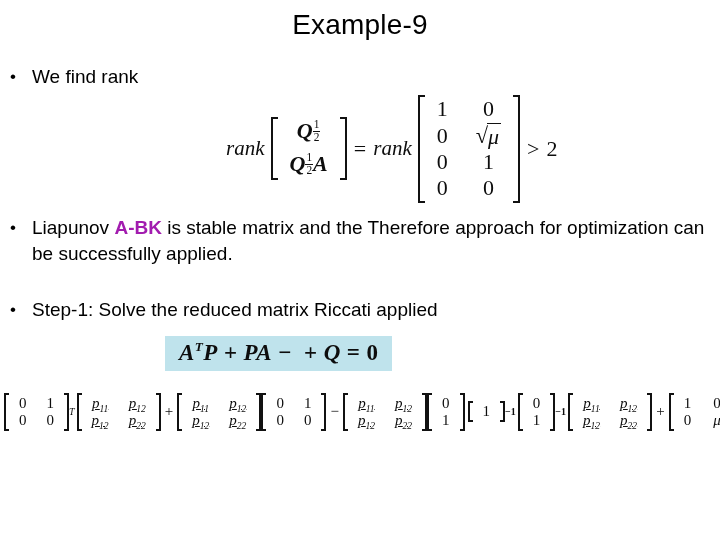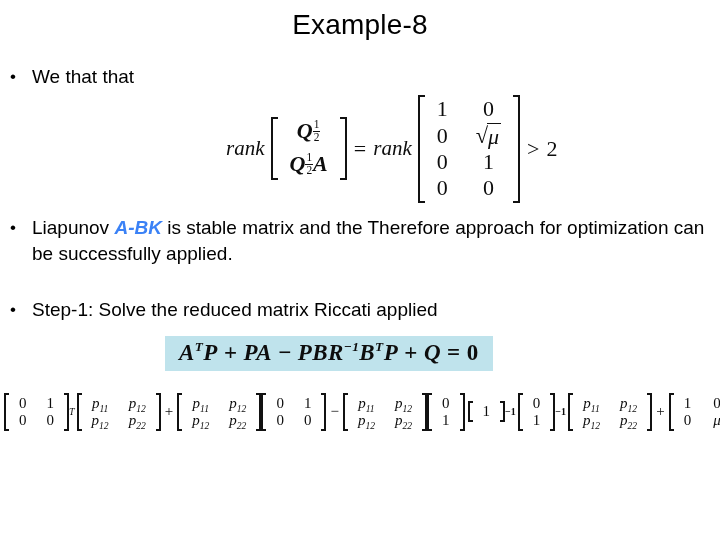--- a/index.html
+++ b/index.html
@@ -47,23 +47,22 @@
     line-height: 26px;
   }
   .bullet .btext {
     display: block;
   }
   .bullet-1 { top: 64px;  left: 10px; width: 400px; }
   .bullet-2 { top: 215px; left: 10px; width: 700px; }
   .bullet-3 { top: 297px; left: 10px; width: 650px; }
 
   .accent-red {
-    color: #3b82f6;
+    color: #a21caf;
     font-weight: bold;
-    font-style: italic;
   }
 
   
   .math {
     position: absolute;
     font-family: "Liberation Serif", serif;
     color: #0d0d0d;
     display: flex;
     align-items: center;
   }
@@ -149,32 +148,32 @@
   .eq-bottom {
     top: 393px;
     left: 4px;
     font-size: 15px;
     white-space: nowrap;
   }
   .eq-bottom .mat .cell { padding: 0 5px; font-size: 15px; }
   .eq-bottom .op { margin: 0 4px; }
   .eq-bottom .sup-t  { font-size: 10px; vertical-align: super; font-style: italic; }
   .eq-bottom .sup-m1 { font-size: 10px; vertical-align: super; font-weight: bold; }
-  .eq-bottom .pel { font-style: italic; }
+  .eq-bottom .pel { font-style: italic; text-decoration: underline; }
   .eq-bottom .sb  { font-size: 0.64em; vertical-align: sub; line-height: 0; }
   .brk-small > .brk { width: 5px; }
 </style>
 </head>
 <body>
 
-<div class="slide-title">Example-8</div>
+<div class="slide-title">Example-9</div>
 
 <div class="bullet bullet-1">
   <span class="dot">•</span>
-  <span class="btext">We that that</span>
+  <span class="btext">We find rank</span>
 </div>
 
 <div class="math eq-rank">
 
   <span class="word">rank</span>
 
   <span class="mat" style="margin-left:6px;">
     <span class="brk l"></span>
     <span class="cells" style="grid-template-rows:repeat(2,auto);row-gap:7px;">
       <span class="cell">
@@ -229,21 +228,20 @@
 <div class="bullet bullet-3">
   <span class="dot">•</span>
   <span class="btext">Step-1: Solve the reduced matrix Riccati applied</span>
 </div>
 
 <div class="math eq-riccati">
   <span class="tok mib">A<sup class="sm">T</sup>P</span>
   <span class="op mup">&nbsp;+&nbsp;</span>
   <span class="tok mib">PA</span>
   <span class="op mup">&nbsp;−&nbsp;</span>
-  <span class="tok mib">PBR<sup class="sm">−1</sup>B<sup class="sm">T</sup>P</span>
   <span class="op mup">&nbsp;+&nbsp;</span>
   <span class="tok mib">Q</span>
   <span class="op mup">&nbsp;=&nbsp;</span>
   <span class="tok mup" style="font-weight:bold;">0</span>
 </div>
 
 <div class="math eq-bottom">
 
   <span class="mat brk-small">
     <span class="brk l"></span>

